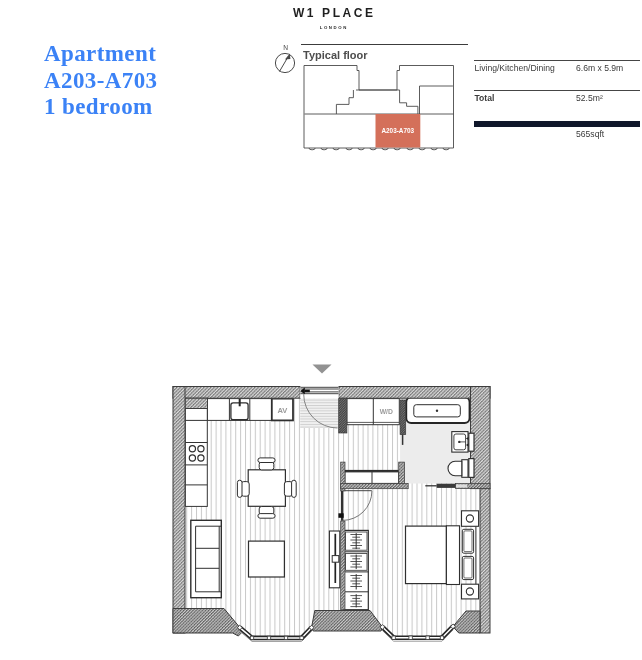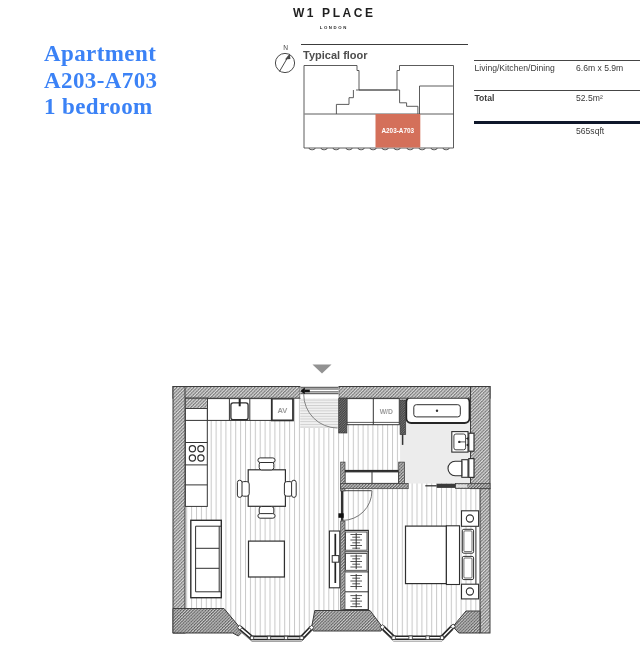--- a/index.html
+++ b/index.html
@@ -4,21 +4,21 @@
 <style>
 html,body{margin:0;padding:0;background:#fff;}
 body{width:642px;height:660px;position:relative;overflow:hidden;font-family:"Liberation Sans",sans-serif;}
 .title{position:absolute;left:44px;top:41px;font-family:"Liberation Serif",serif;font-weight:bold;font-size:23px;line-height:26.5px;color:#3b82f6;letter-spacing:0.4px;}
 .logo{position:absolute;left:253px;top:6px;width:160px;text-align:center;color:#1f1f1f;}
 .logo .main{font-size:12px;font-weight:bold;letter-spacing:2.6px;text-indent:2.6px;}
 .logo .sub{font-size:4.3px;font-weight:bold;letter-spacing:1.6px;text-indent:1.6px;margin-top:4.5px;color:#2a2a2a;}
 .tfloor{position:absolute;left:303px;top:49px;font-size:11px;font-weight:bold;color:#4d4d4d;}
 .tbl{position:absolute;left:474px;top:46px;width:166px;font-size:8.6px;color:#3b3b3b;}
 .tbl .row{position:relative;height:15.3px;line-height:15.3px;border-top:1px solid #454545;margin-top:14px;}
-.tbl .row.last{border-top:3px solid #0f172a;}
+.tbl .row.last{border-top:6px solid #0f172a;}
 .tbl .lab{position:absolute;left:0.5px;top:0;}
 .tbl .val{position:absolute;left:102px;top:0;}
 svg{position:absolute;left:0;top:0;}
 </style>
 </head>
 <body>
 
 <div class="title">Apartment<br>A203-A703<br>1 bedroom</div>
 
 <div class="logo">

